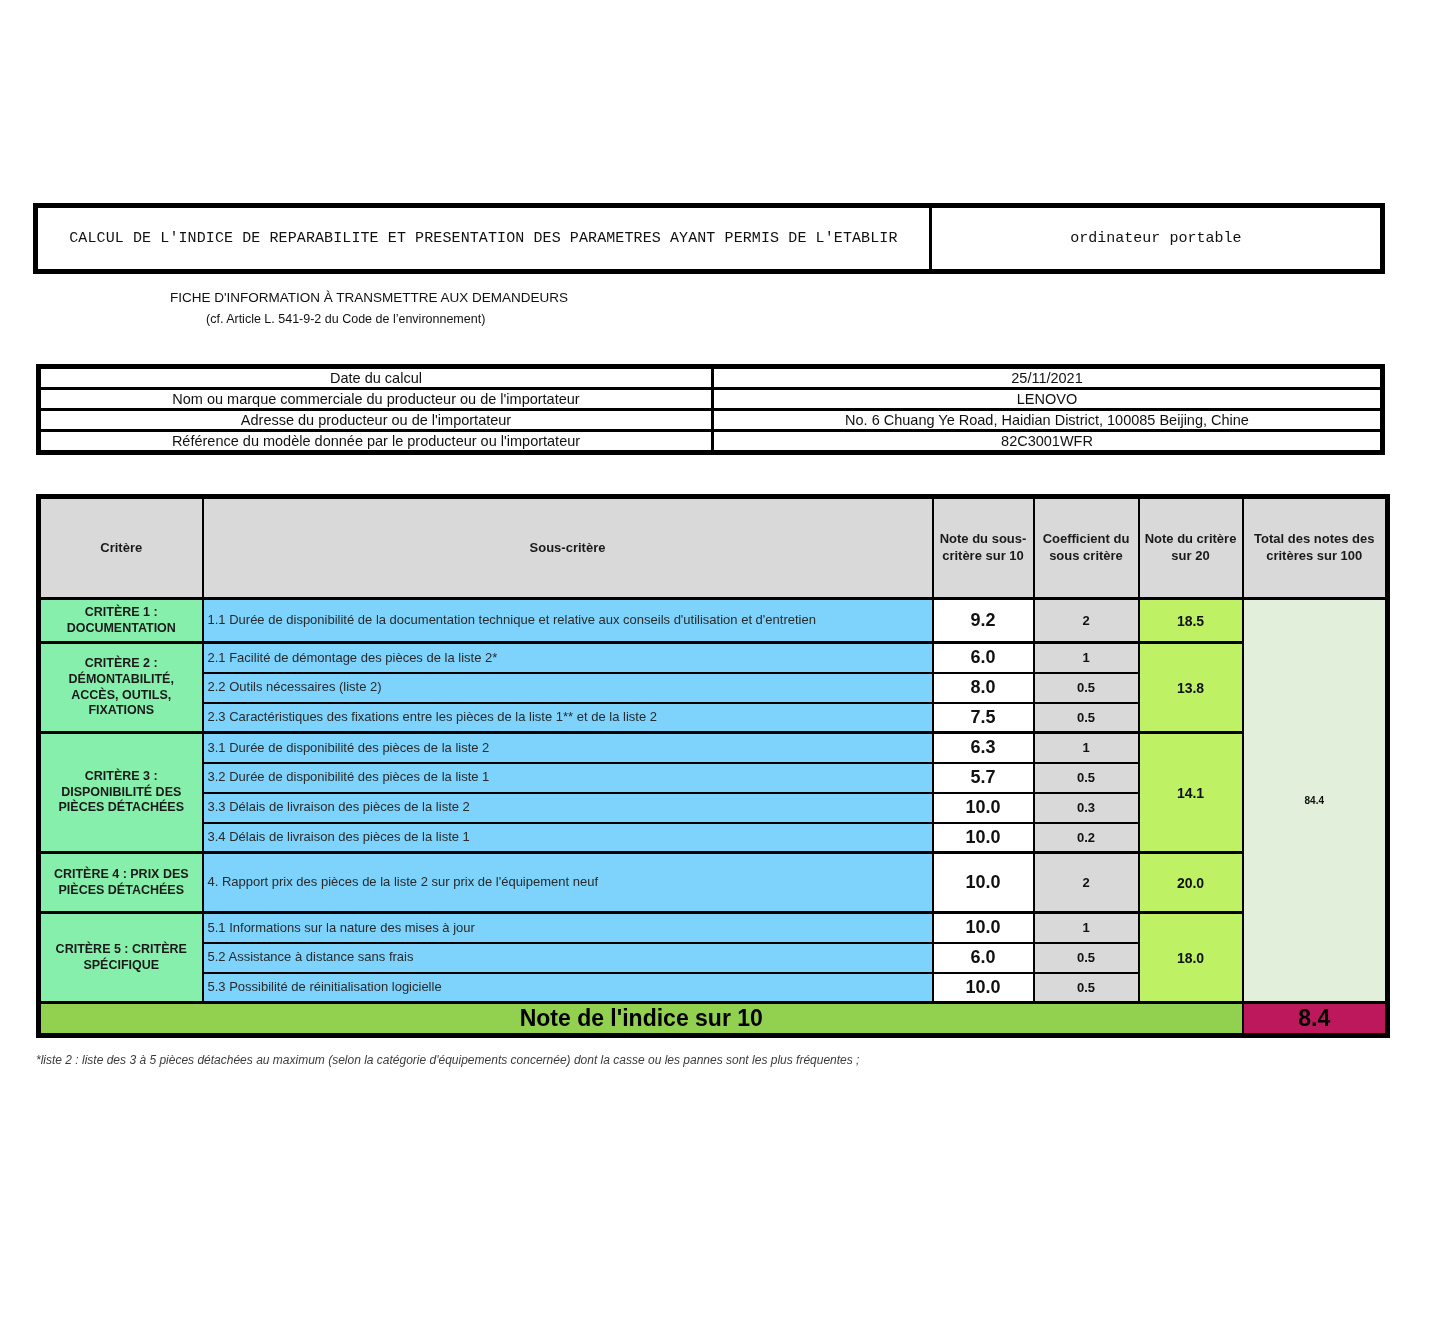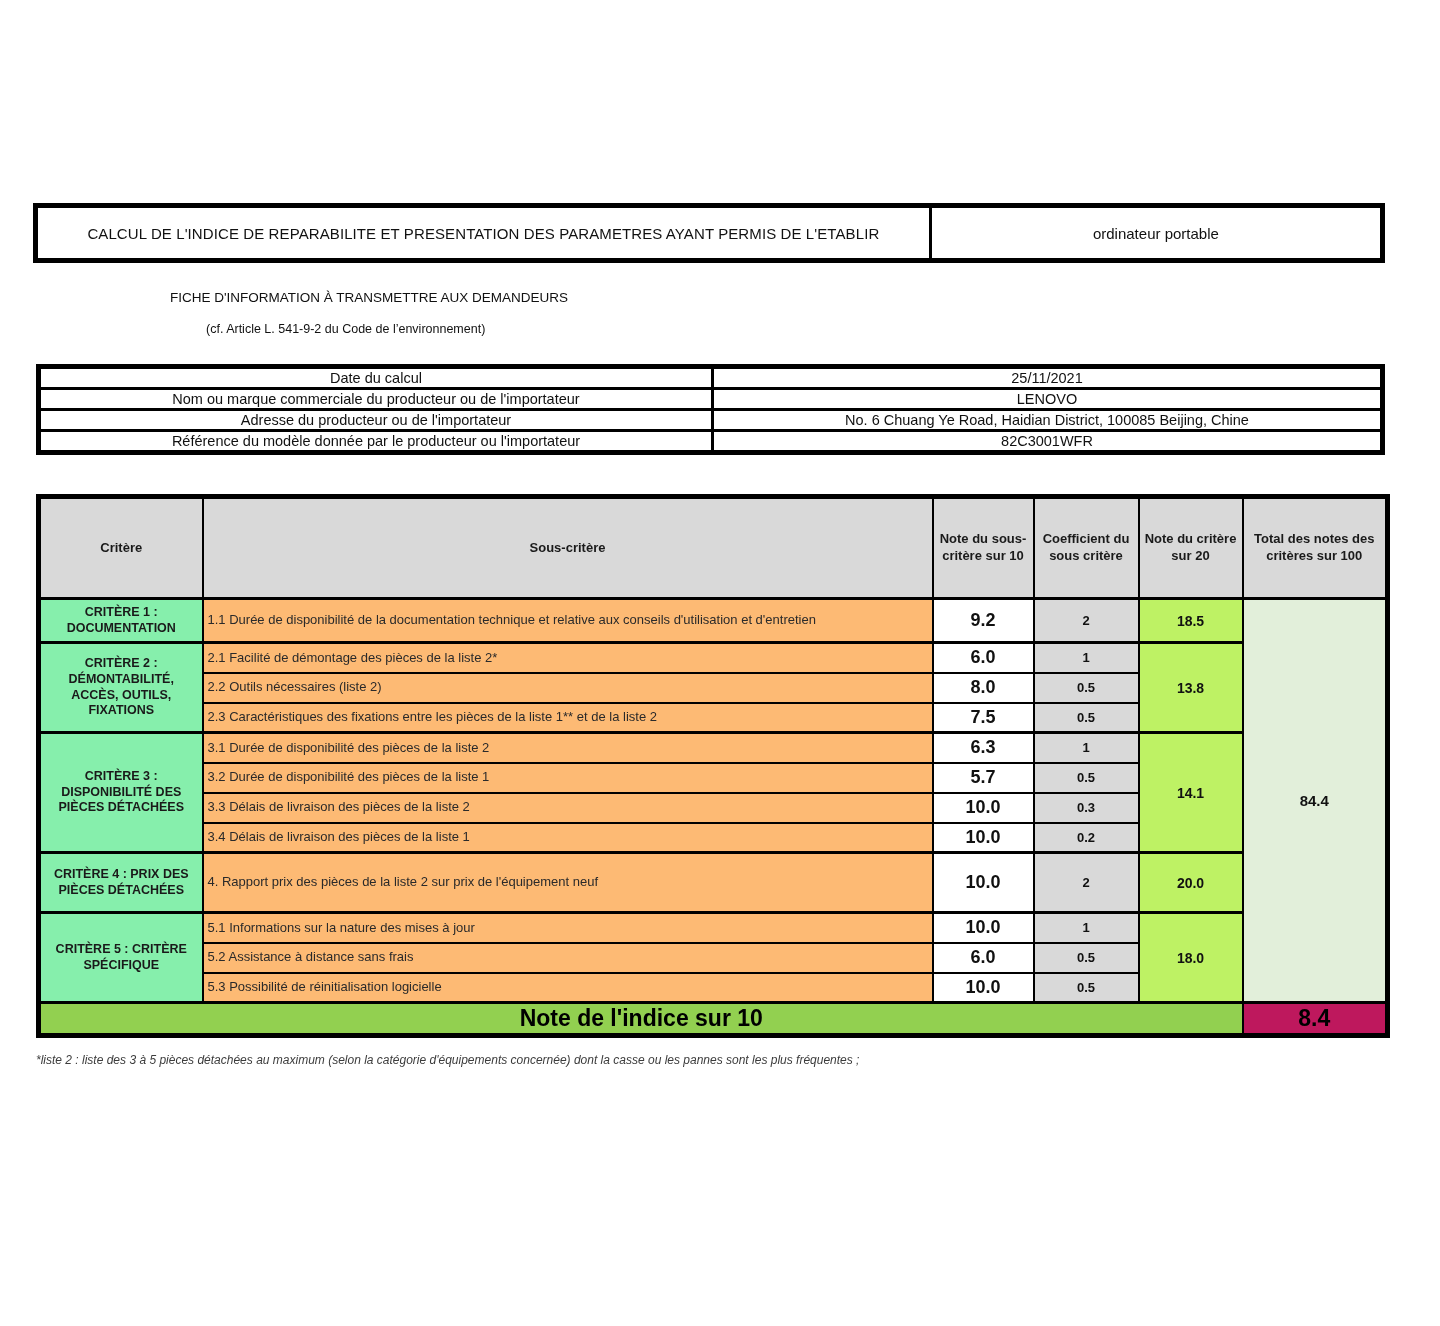--- a/index.html
+++ b/index.html
@@ -8,41 +8,42 @@
     width: 1440px; height: 1326px;
     background: #ffffff;
     position: relative;
     font-family: "Liberation Sans", sans-serif;
     color: #111;
   }
 
   
   .banner {
     position: absolute; left: 33px; top: 203px;
-    width: 1352px; height: 60px;
+    width: 1352px; height: 71px;
     border: 5px solid #000;
     display: flex; align-items: stretch;
     background: #fff;
+    font-family: Liberation Mono, monospace;
   }
   .banner-left {
     flex: 0 0 66.6%;
     border-right: 3px solid #000;
     display: flex; align-items: center; justify-content: center;
     font-size: 15px; letter-spacing: 0.1px;
     padding: 0 10px; text-align: center;
   }
   .banner-right {
     flex: 1 1 auto;
     display: flex; align-items: center; justify-content: center;
     font-size: 15px;
   }
 
   
   .subtitle { position: absolute; left: 170px; top: 290px; font-size: 13.5px; }
-  .subtitle .line2 { margin-top: 17px; margin-left: 36px; font-size: 12.5px; }
+  .subtitle .line2 { margin-top: 7px; margin-left: 36px; font-size: 12.5px; }
 
   
   table.info-table {
     position: absolute; left: 36px; top: 364px;
     width: 1349px;
     border-collapse: collapse;
     border: 5px solid #000;
     table-layout: fixed;
     padding-left: 16px;
   }
@@ -84,29 +85,29 @@
     color: #1a1a1a;
   }
   .c-crit {
     background: #86efac;
     font-weight: bold; font-size: 12.5px;
     text-align: center; line-height: 1.25;
     color: #1a1a1a;
     padding: 1px 2px;
   }
   .c-sub {
-    background: #fdba74;
+    background: #7dd3fc;
     font-size: 13px; text-align: left;
     color: #2a2a2a;
     padding-left: 6px; line-height: 1.25;
   }
   .c-note  { background: #ffffff; font-weight: bold; font-size: 18px; text-align: center; }
   .c-coef  { background: #d9d9d9; font-weight: bold; font-size: 13px; text-align: center; }
   .c-nc    { background: #bef264; font-weight: bold; font-size: 14px; text-align: center; }
-  .c-total { background: #e2efda; font-weight: bold; font-size: 15px; text-align: center; }
+  .c-total { background: #e2efda; font-weight: bold; font-size: 10px; text-align: center; }
 
   .c-final-label {
     background: #92d050;
     font-weight: bold; font-size: 23px;
     text-align: center; padding-right: 46px;
     color: #000;
   }
   .c-final-value {
     background: #be185d;
     font-weight: bold; font-size: 23px;

